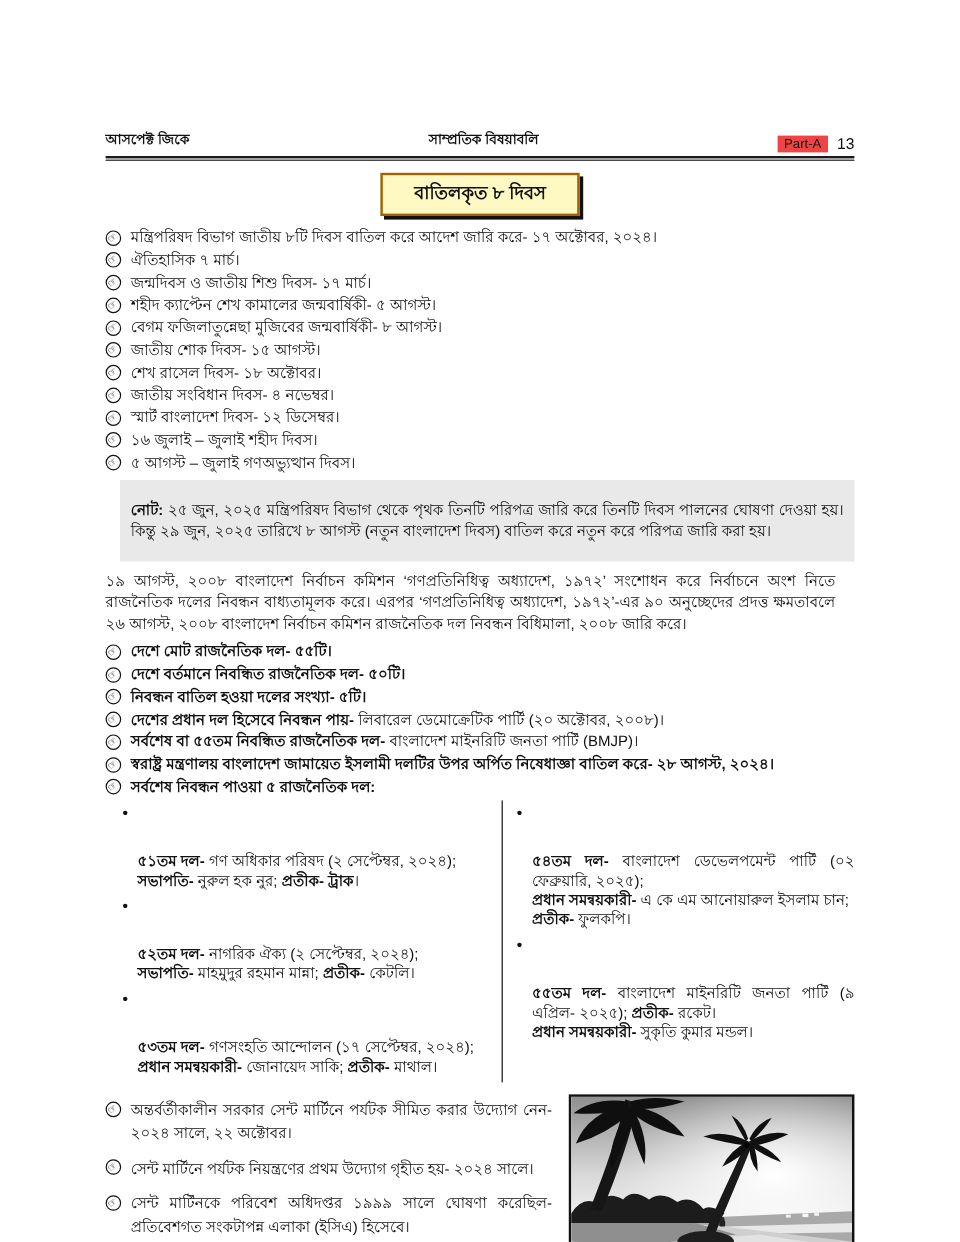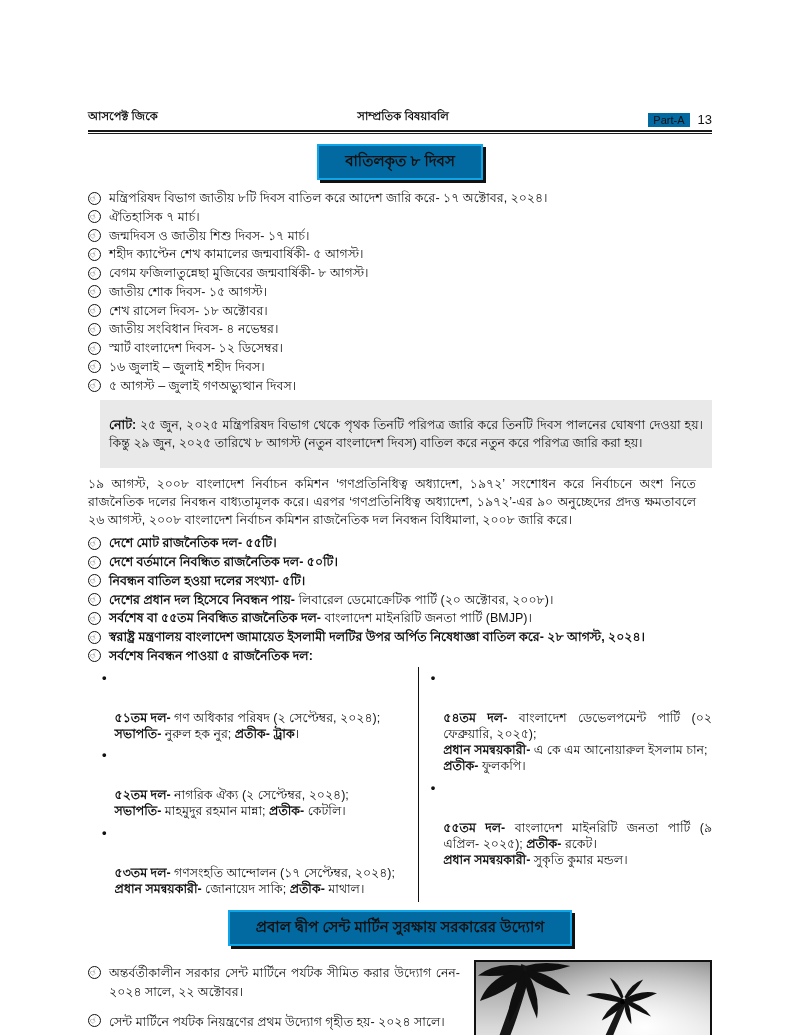--- a/index.html
+++ b/index.html
@@ -9,28 +9,28 @@
     font-family:"Liberation Sans","DejaVu Sans",sans-serif;
     color:#111;
   }
   .page{ width:800px; height:1035px; padding:108px 88px 0 88px; background:#fff; overflow:hidden; }
 
   
   .hdr{ display:flex; align-items:flex-end; justify-content:space-between; padding-bottom:3px; }
   .hdr-brand{ font-weight:bold; font-size:11.5px; }
   .hdr-center{ font-weight:bold; font-size:11.5px; }
   .hdr-right{ display:flex; align-items:center; gap:8px; }
-  .hdr-part{ background:#0369a1; padding:1px 5px; font-size:11px; }
+  .hdr-part{ background:#ef4444; padding:1px 5px; font-size:11px; }
   .hdr-page{ font-weight:normal; font-size:13px; }
   .double-rule{ border-top:2px solid #1a1a1a; border-bottom:1px solid #1a1a1a; height:4px; margin-bottom:10px; }
 
   
   .hbox{
     display:table; margin:8px auto 10px auto;
-    background:#0369a1; border:2px solid #0ea5e9;
+    background:#fef9c3; border:2px solid #a16207;
     box-shadow:3px 3px 0 #111;
     padding:3px 26px 4px 26px;
     font-weight:bold; font-size:15px; text-align:center;
   }
 
   
   .list .row{ display:flex; gap:8px; margin:2.5px 0; font-size:12.5px; line-height:1.3; }
   .bullet{ flex:0 0 auto; }
   .bullet.hand{
     width:13px; height:13px; border:1.3px solid #111; border-radius:50%;
@@ -221,21 +221,20 @@
           <span class="bullet dot">•</span>
           <div class="txt"><b>৫৪তম দল-</b><span> বাংলাদেশ ডেভেলপমেন্ট পার্টি (০২ ফেব্রুয়ারি, ২০২৫);</span><br><b>প্রধান সমন্বয়কারী-</b><span> এ কে এম আনোয়ারুল ইসলাম চান; </span><br><b>প্রতীক-</b><span> ফুলকপি।</span></div>
         </div>
         <div class="row">
           <span class="bullet dot">•</span>
           <div class="txt"><b>৫৫তম দল-</b><span> বাংলাদেশ মাইনরিটি জনতা পার্টি (৯ এপ্রিল- ২০২৫); </span><b>প্রতীক-</b><span> রকেট।</span><br><b>প্রধান সমন্বয়কারী-</b><span> সুকৃতি কুমার মন্ডল।</span></div>
         </div>
       </div>
   </div>
 
-  <div class="hbox">প্রবাল দ্বীপ সেন্ট মার্টিন সুরক্ষায় সরকারের উদ্যোগ</div>
   <div class="stm">
     <div class="stm-text list">
         <div class="row">
           <span class="bullet hand">
             <i>☞</i>
           </span>
           <div class="txt"><span>অন্তর্বর্তীকালীন সরকার সেন্ট মার্টিনে পর্যটক সীমিত করার উদ্যোগ নেন- ২০২৪ সালে, ২২ অক্টোবর।</span></div>
         </div>
         <div class="row">
           <span class="bullet hand">

